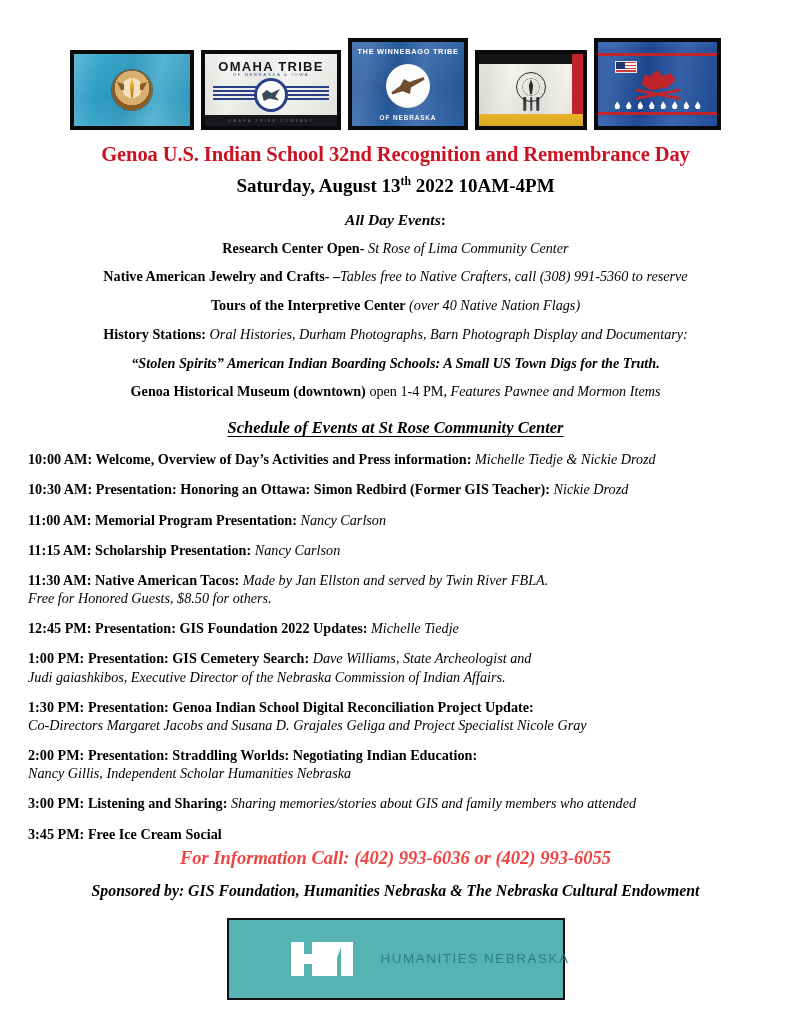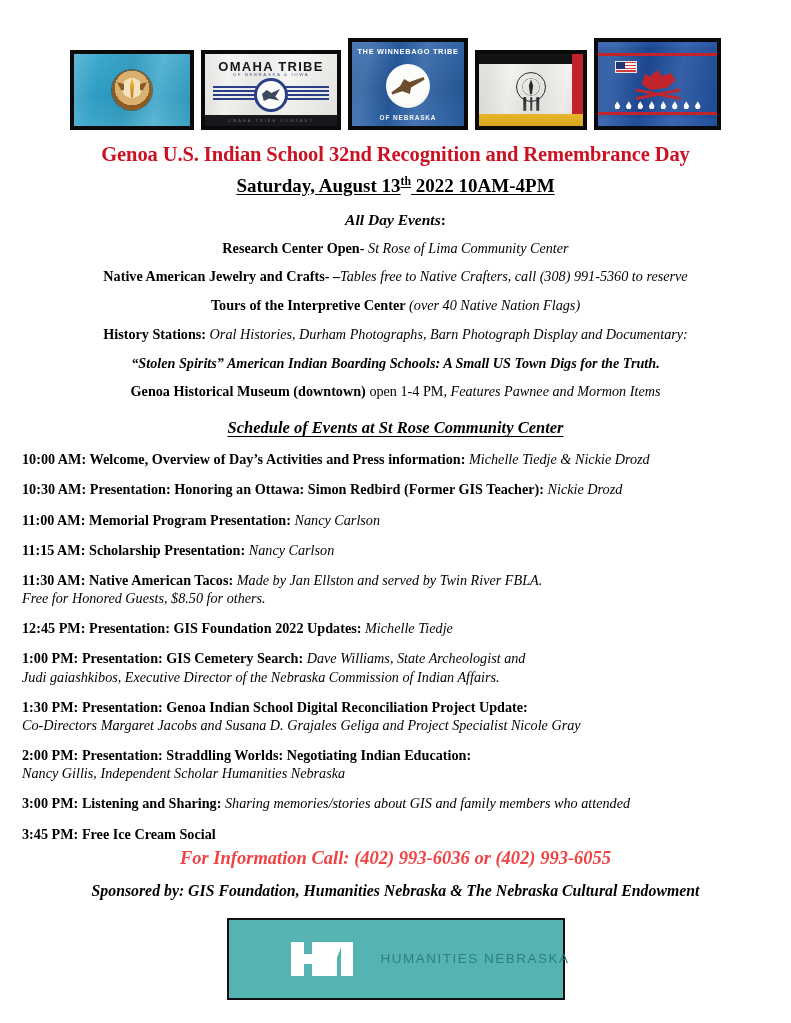--- a/index.html
+++ b/index.html
@@ -271,40 +271,40 @@
     transform: translateX(-50%);
     display: flex; gap: 5.5px;
   }
   .f5-drops i {
     display: block; width: 6px; height: 8px;
     background: #fbfbfb;
     clip-path: polygon(50% 0, 100% 62%, 76% 100%, 24% 100%, 0 62%);
   }
 
   
-  .body-text { padding: 0 22px; }
+  .body-text { padding: 0 28px; }
 
   .title-main {
     text-align: center;
     color: #cc1122;
     font-weight: bold;
     font-size: 20.5px;
     line-height: 1.15;
     letter-spacing: -0.1px;
     margin-top: 13px;
   }
 
   .title-date {
     text-align: center;
     font-weight: bold;
     font-size: 19px;
     margin-top: 8px;
     line-height: 1.15;
   }
-  .title-date .u { text-decoration: underline; text-underline-offset: 2px; }
+  .title-date .u { text-underline-offset: 2px; }
   .title-date sup { font-size: .62em; vertical-align: super; }
 
   .allday-head {
     text-align: center;
     font-weight: bold;
     font-style: italic;
     font-size: 15.5px;
     margin-top: 14px;
   }
   .allday-head .plain { font-style: normal; font-weight: bold; }

